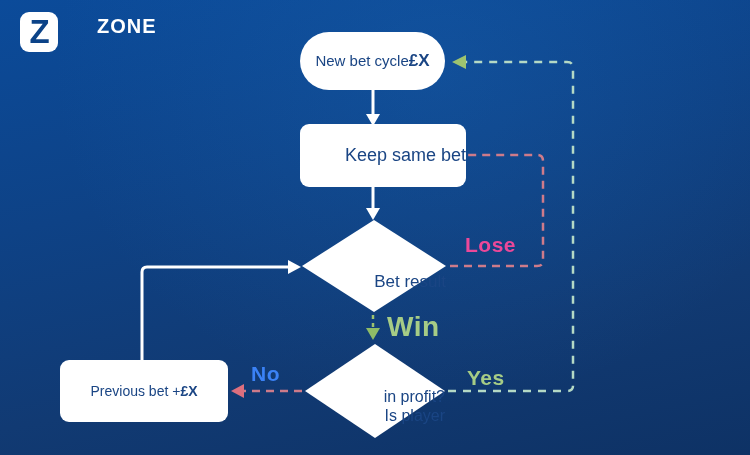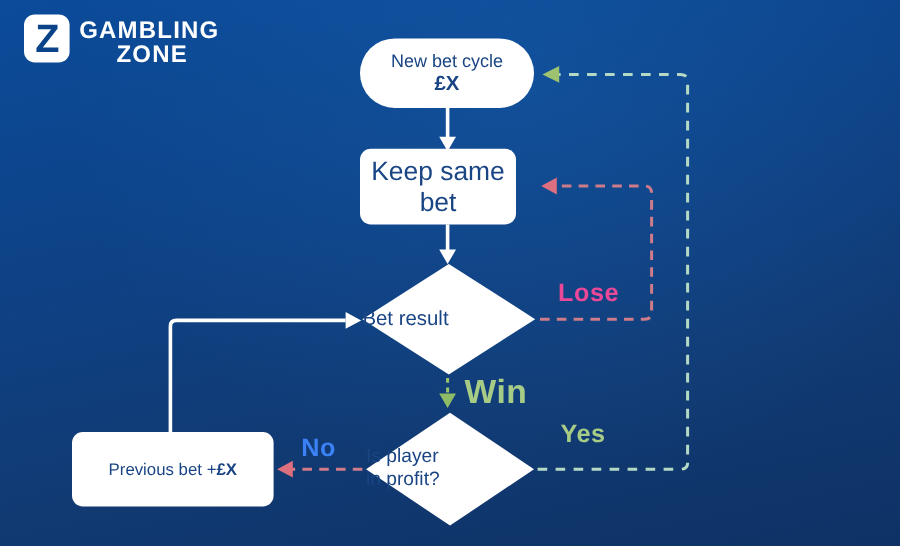--- a/index.html
+++ b/index.html
@@ -28,39 +28,39 @@
   .logo-text {
     left:66px; top:16px; color:#ffffff; font-weight:bold;
     font-size:20px; line-height:20px; letter-spacing:1px; z-index:3;
   }
   .logo-text .l2 { display:block; margin-left:31px; }
   
   svg.wires { left:0; top:0; z-index:1; }
   
   .node {
     background:#ffffff; color:#1a4584; z-index:2;
-    display:flex; flex-direction:column; align-items:center; justify-content:center;
+    display:flex; flex-direction:row; align-items:center; justify-content:center;
     text-align:center;
   }
   .pill  { left:300px; top:32px;  width:145px; height:58px; border-radius:29px; font-size:15px; line-height:18px; }
   .pill .bold { font-size:17px; font-weight:bold; }
-  .rect1 { left:300px; top:124px; width:130px; height:63px; border-radius:9px; font-size:22px; }
+  .rect1 { left:300px; top:124px; width:166px; height:63px; border-radius:9px; font-size:18px;justify-content:flex-end; }
   .rect2 { left:60px;  top:360px; width:168px; height:62px; border-radius:9px; font-size:14px; flex-direction:row; }
   .rect2 .bold { font-weight:bold; }
   .dlabel {
-    z-index:2; color:#1a4584; text-align:left; pointer-events:none;
+    z-index:2; color:#1a4584; text-align:right; pointer-events:none;margin-top:16px;
   }
   .dlabel1 { left:302px; top:256px; width:144px; font-size:17px; }
   .dlabel2 { left:305px; top:371px; width:140px; font-size:16px; line-height:19px; }
   .dlabel2 span { display:block; }
   
   .edge { z-index:3; font-weight:bold; letter-spacing:0.5px; }
   .lose { left:465px; top:233px; font-size:21px; color:#ec4899; }
   .win  { left:387px; top:311px; font-size:28px; color:#a6cc86; }
-  .yes  { left:467px; top:350px; font-size:21px; color:#a6cc86; }
+  .yes  { left:467px; top:366px; font-size:21px; color:#a6cc86; }
   .no   { left:251px; top:362px; font-size:21px; color:#3b82f6; }
 </style>
 </head>
 <body>
 
 <svg class="wires abs" width="750" height="455" viewBox="0 0 750 455">
 
   <path d="M373,90 V115" stroke="#ffffff" stroke-width="3" fill="none"></path>
   <polygon points="366,114 380,114 373,126" fill="#ffffff"></polygon>
 
@@ -83,40 +83,39 @@
   <polygon points="466,55 466,69 452,62" fill="#9dc36f"></polygon>
 
   <polygon points="374,220 446,266 374,312 302,266" fill="#ffffff"></polygon>
   <polygon points="375,344 445,391 375,438 305,391" fill="#ffffff"></polygon>
 </svg>
 
 <div class="abs logo-icon">
   <span>Z</span>
 </div>
 <div class="abs logo-text">
-  <span class="l1">GAMBLING</span>
   <span class="l2">ZONE</span>
 </div>
 
 <div class="abs node pill">
   <span>New bet cycle</span>
   <span class="bold">£X</span>
 </div>
 
 <div class="abs node rect1">
   <span>Keep same bet</span>
 </div>
 
 <div class="abs dlabel dlabel1">
   <span>Bet result</span>
 </div>
 
 <div class="abs dlabel dlabel2">
+  <span>in profit?</span>
   <span>Is player</span>
-  <span>in profit?</span>
 </div>
 
 <div class="abs node rect2">
   <span>Previous bet + </span>
   <span class="bold">£X</span>
 </div>
 
 <div class="abs edge lose">Lose</div>
 <div class="abs edge win">Win</div>
 <div class="abs edge yes">Yes</div>

